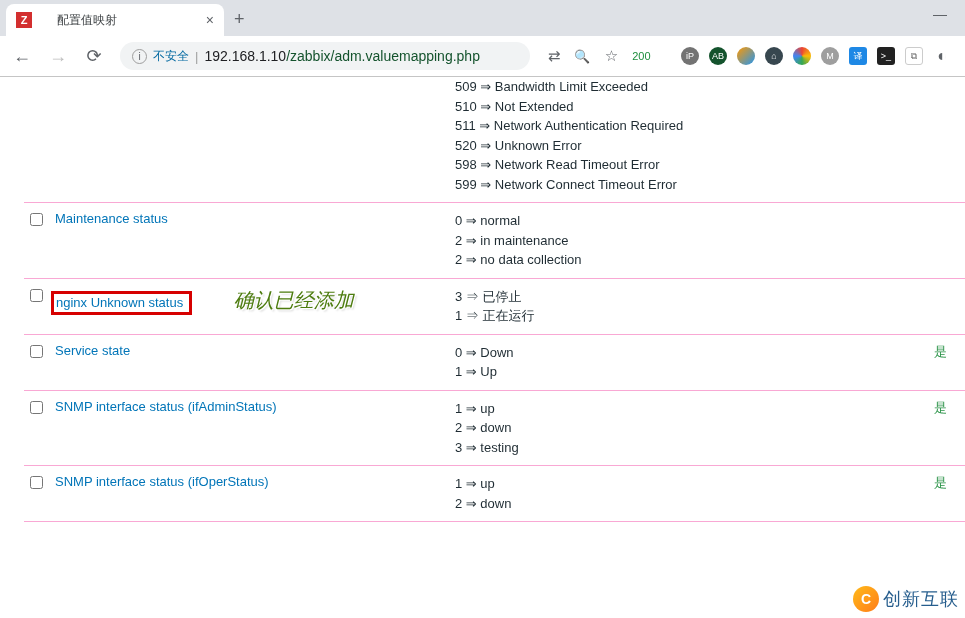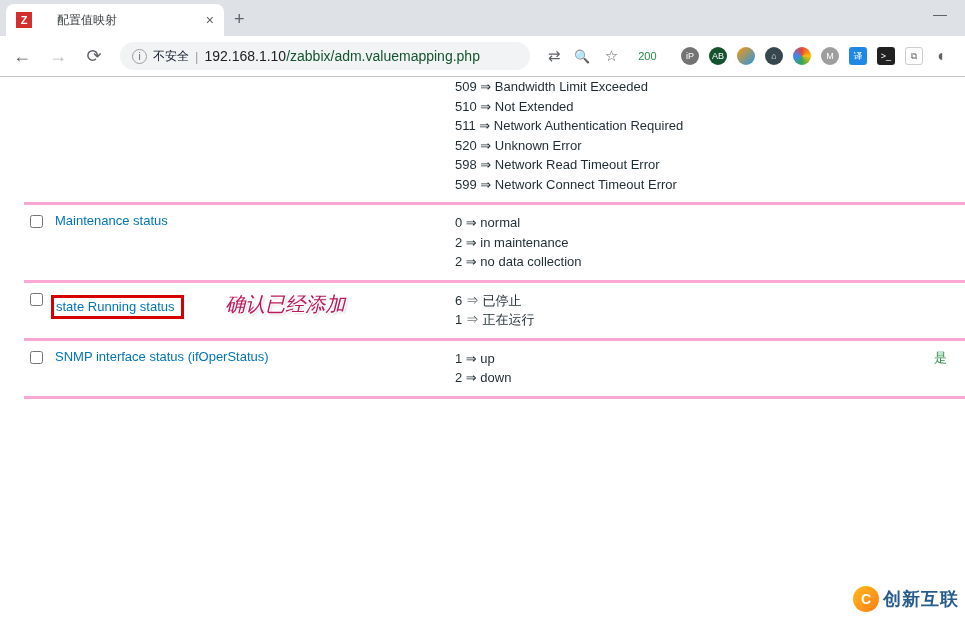--- a/index.html
+++ b/index.html
@@ -11,47 +11,47 @@
   .tab .favicon { width: 16px; height: 16px; background: #d32f2f; color: #fff; display: flex; align-items: center; justify-content: center; font-size: 11px; font-weight: bold; }
   .tab .title { flex: 1; font-size: 12px; color: #3c4043; white-space: nowrap; overflow: hidden; padding-left: 17px; }
   .tab .close { font-size: 14px; color: #5f6368; cursor: pointer; }
   .new-tab { margin-left: 10px; margin-bottom: 6px; font-size: 18px; color: #5f6368; cursor: pointer; }
   .win-controls { position: absolute; right: 18px; top: 6px; display: flex; gap: 24px; color: #5f6368; font-size: 14px; }
   .addr-bar { height: 40px; background: #fff; display: flex; align-items: center; padding: 0 8px; gap: 8px; }
   .nav-btn { width: 28px; height: 28px; display: flex; align-items: center; justify-content: center; color: #5f6368; font-size: 18px; border-radius: 50%; cursor: pointer; }
   .nav-btn.dim { color: #bdbdbd; }
   .url-region { flex: 0 0 auto; display: flex; align-items: center; gap: 6px; background: #f1f3f4; border-radius: 14px; padding: 4px 12px; height: 28px; margin-left: 4px; min-width: 410px; }
   .url-region .info-ic { font-size: 13px; color: #5f6368; border:1px solid #9e9e9e; border-radius:50%; width:15px;height:15px; display:flex;align-items:center;justify-content:center;font-size:10px;}
-  .url-region .insecure { color: #0f172a; font-size: 12px; }
+  .url-region .insecure { color: #0369a1; font-size: 12px; }
   .url-region .pipe { color:#9e9e9e; }
   .url-region .url { color: #202124; font-size: 14px; }
   .url-region .url .path { color:#14532d; }
   .addr-icons { display:flex; align-items:center; gap:14px; margin-left:10px; color:#5f6368; font-size:15px;}
-  .badge-200 { color:#1e8e3e; font-size:11px; margin-left:6px;}
+  .badge-200 { color:#1e8e3e; font-size:11px; }
   .ext-icons { display:flex; align-items:center; gap:10px; margin-left:auto; padding-right:6px;}
   .ext-ic { width:18px;height:18px;border-radius:50%; display:flex;align-items:center;justify-content:center;font-size:9px;color:#fff;}
   
   .content { padding: 0 0 10px 24px; }
   .grid { display: table; width: 100%; border-collapse: collapse; }
   .row { display: table-row; }
-  .cell { display: table-cell; vertical-align: top; padding: 8px 6px; border-bottom: 3px solid #f9a8d4; }
+  .cell { display: table-cell; vertical-align: top; padding: 8px 6px; border-bottom: 1px solid #f9a8d4; }
   .cell.cb { width: 20px; }
   .cell.name { width: 400px; }
   .cell.map { width: auto; }
   .cell.flag { width: 40px; text-align: right; padding-right: 18px; }
   .cell input[type="checkbox"] { margin-top: 2px; }
   .link { color: #0275b8; cursor: pointer; }
   .yes { color: #2b9348; }
   .mapline { line-height: 1.5; white-space: nowrap; }
   .highlight-box { border: 3px solid #d60000; display: inline-block; padding: 1px 6px 2px 2px; margin-left:-4px; }
-  .annotation { font-family: "STKaiti","KaiTi",serif; font-size: 20px; color: #be185d; font-style: italic; margin-left: 38px; text-shadow: 1px 1px 0 #fff, 2px 2px 2px rgba(0,0,0,0.15); }
+  .annotation { font-family: "STKaiti","KaiTi",serif; font-size: 20px; color: #4d7c0f; font-style: italic; margin-left: 38px; text-shadow: 1px 1px 0 #fff, 2px 2px 2px rgba(0,0,0,0.15); }
   .partial-top .cell { border-top: none; padding-top:0;}
   .watermark { position:fixed; right:6px; bottom:6px; display:flex; align-items:center; gap:4px; opacity:0.9; pointer-events:none;}
   .watermark .logo { width:26px;height:26px;background:linear-gradient(135deg,#ffb300,#ff6f00);border-radius:50%;display:flex;align-items:center;justify-content:center;color:#fff;font-weight:bold;font-size:14px;}
-  .watermark .wm-text { color:#0f4c81; font-size:18px; font-weight:bold; letter-spacing:1px;}
+  .watermark .wm-text { color:#0f4c81; font-size:18px; font-weight:normal; letter-spacing:1px;}
 </style>
 </head>
 <body>
 
 <div class="browser-chrome">
   <div class="tab-bar">
     <div class="tab">
       <span class="favicon">Z</span>
       <span class="title">配置值映射</span>
       <span class="close">×</span>
@@ -114,26 +114,45 @@
         <div class="cell name"><span class="link">Maintenance status</span></div>
         <div class="cell map">
           <div class="mapline">0 ⇒ normal</div>
           <div class="mapline">2 ⇒ in maintenance</div>
           <div class="mapline">2 ⇒ no data collection</div>
         </div>
         <div class="cell flag"></div>
       </div>
       <div class="row">
         <div class="cell cb"><input type="checkbox" style=""></div>
-        <div class="cell name"><span class="highlight-box"><span class="link">state Running status</span></span> <span class="annotation">确认已经添加</span></div>
+        <div class="cell name"><span class="highlight-box"><span class="link">nginx Unknown status</span></span> <span class="annotation">确认已经添加</span></div>
         <div class="cell map">
-          <div class="mapline">6 ⇒ 已停止</div>
+          <div class="mapline">3 ⇒ 已停止</div>
           <div class="mapline">1 ⇒ 正在运行</div>
         </div>
         <div class="cell flag"></div>
+      </div>
+      <div class="row">
+        <div class="cell cb"><input type="checkbox" style=""></div>
+        <div class="cell name"><span class="link">Service state</span></div>
+        <div class="cell map">
+          <div class="mapline">0 ⇒ Down</div>
+          <div class="mapline">1 ⇒ Up</div>
+        </div>
+        <div class="cell flag"><span class="yes">是</span></div>
+      </div>
+      <div class="row">
+        <div class="cell cb"><input type="checkbox" style=""></div>
+        <div class="cell name"><span class="link">SNMP interface status (ifAdminStatus)</span></div>
+        <div class="cell map">
+          <div class="mapline">1 ⇒ up</div>
+          <div class="mapline">2 ⇒ down</div>
+          <div class="mapline">3 ⇒ testing</div>
+        </div>
+        <div class="cell flag"><span class="yes">是</span></div>
       </div>
       <div class="row">
         <div class="cell cb"><input type="checkbox" style=""></div>
         <div class="cell name"><span class="link">SNMP interface status (ifOperStatus)</span></div>
         <div class="cell map">
           <div class="mapline">1 ⇒ up</div>
           <div class="mapline">2 ⇒ down</div>
         </div>
         <div class="cell flag"><span class="yes">是</span></div>
       </div>

